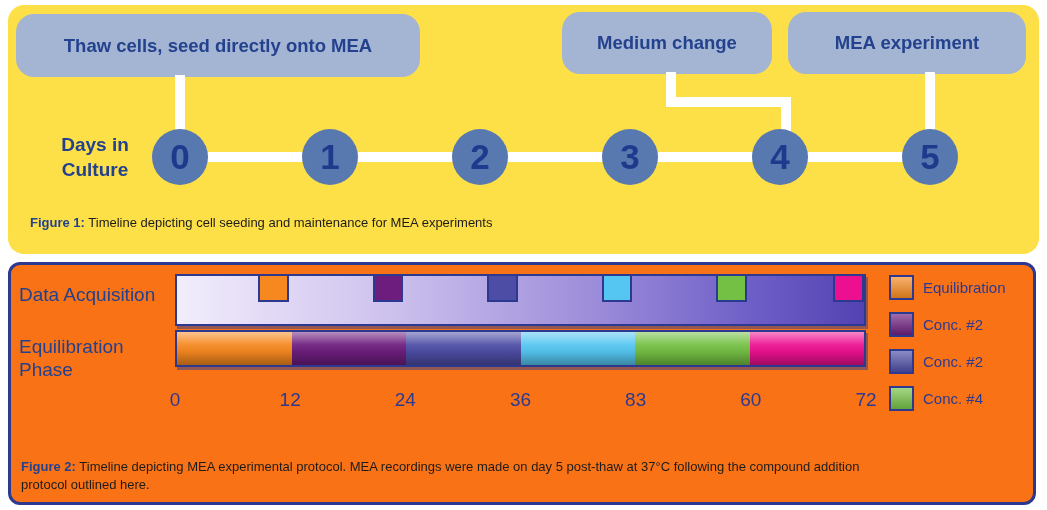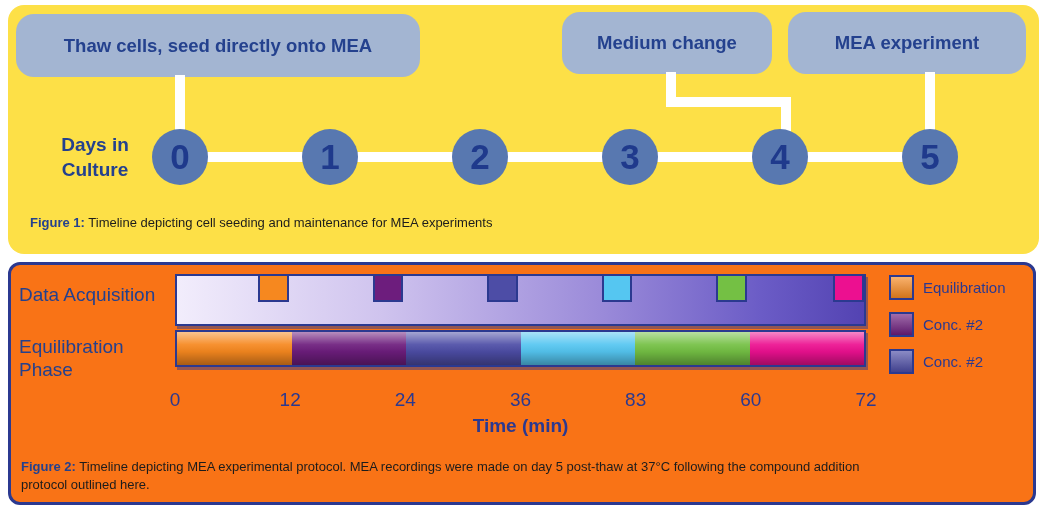--- a/index.html
+++ b/index.html
@@ -112,31 +112,34 @@
 
   <div class="x-axis" id="x-axis">
       <span class="tick-label" style="left: 0%;">0</span>
       <span class="tick-label" style="left: 16.6667%;">12</span>
       <span class="tick-label" style="left: 33.3333%;">24</span>
       <span class="tick-label" style="left: 50%;">36</span>
       <span class="tick-label" style="left: 66.6667%;">83</span>
       <span class="tick-label" style="left: 83.3333%;">60</span>
       <span class="tick-label" style="left: 100%;">72</span>
     </div>
-  <div class="time-label">Time (min)</div>
 
   <div class="legend" id="legend">
       <div class="legend-entry">
         <span class="legend-swatch" style="background-color: rgb(246, 136, 31);"></span>
         <span class="legend-label">Equilibration</span>
       </div>
       <div class="legend-entry">
         <span class="legend-swatch" style="background-color: rgb(109, 29, 125);"></span>
         <span class="legend-label">Conc. #2</span>
       </div>
       <div class="legend-entry">
         <span class="legend-swatch" style="background-color: rgb(77, 77, 166);"></span>
         <span class="legend-label">Conc. #2</span>
       </div>
+      <div class="legend-entry">
+        <span class="legend-swatch" style="background-color: rgb(116, 192, 68);"></span>
+        <span class="legend-label">Conc. #4</span>
+      </div>
     </div>
 
   <div class="caption caption2"><span class="cap-bold">Figure 2:</span><span> Timeline depicting MEA experimental protocol. MEA recordings were made on day 5 post-thaw at 37°C following the compound addition protocol outlined here.</span></div>
 </div>
 
 </body></html>

